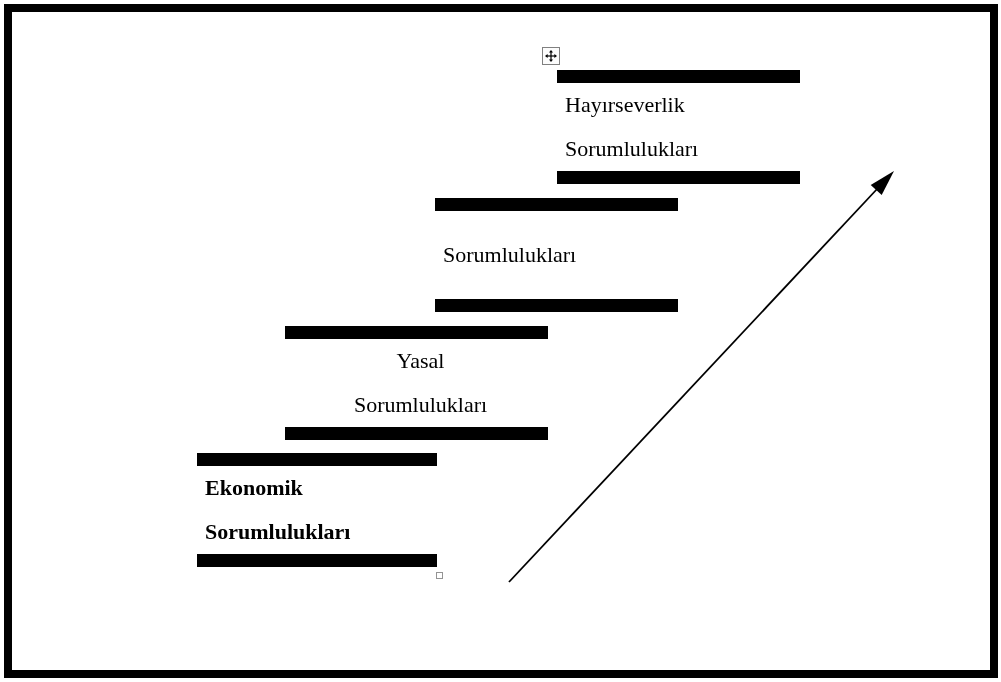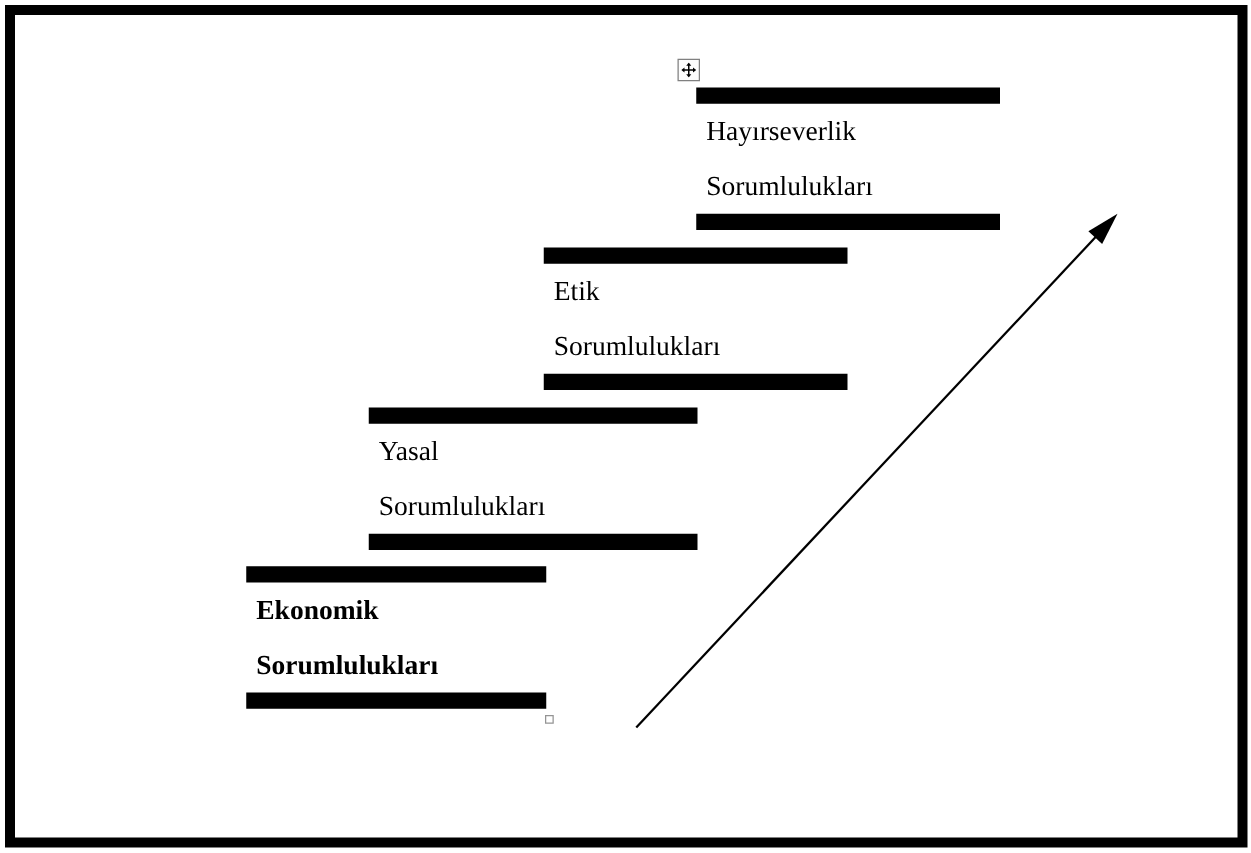--- a/index.html
+++ b/index.html
@@ -33,21 +33,21 @@
     display: flex;
     flex-direction: column;
     justify-content: center;
     font-size: 22px;
     line-height: 44px;
     color: #000000;
     white-space: nowrap;
   }
   .step-hayirseverlik { left: 557px; top: 70px;  width: 243px; }
   .step-etik          { left: 435px; top: 198px; width: 243px; }
-  .step-yasal         { left: 295px; top: 326px; width: 263px; }
+  .step-yasal         { left: 285px; top: 326px; width: 263px; text-align: center; }
   .step-ekonomik      { left: 197px; top: 453px; width: 240px; font-weight: bold; }
   .arrow-svg {
     position: absolute; left: 0; top: 0;
     width: 1001px; height: 682px;
     pointer-events: none;
   }
   .move-handle {
     position: absolute;
     left: 542px; top: 47px;
     width: 18px; height: 18px;
@@ -75,21 +75,20 @@
     <div class="label">
       <div>Hayırseverlik</div>
       <div>Sorumlulukları</div>
     </div>
     <div class="bar"></div>
   </div>
 
   <div class="step step-etik">
     <div class="bar"></div>
     <div class="label">
-      <div>Etik</div>
       <div>Sorumlulukları</div>
     </div>
     <div class="bar"></div>
   </div>
 
   <div class="step step-yasal">
     <div class="bar"></div>
     <div class="label">
       <div>Yasal</div>
       <div>Sorumlulukları</div>

